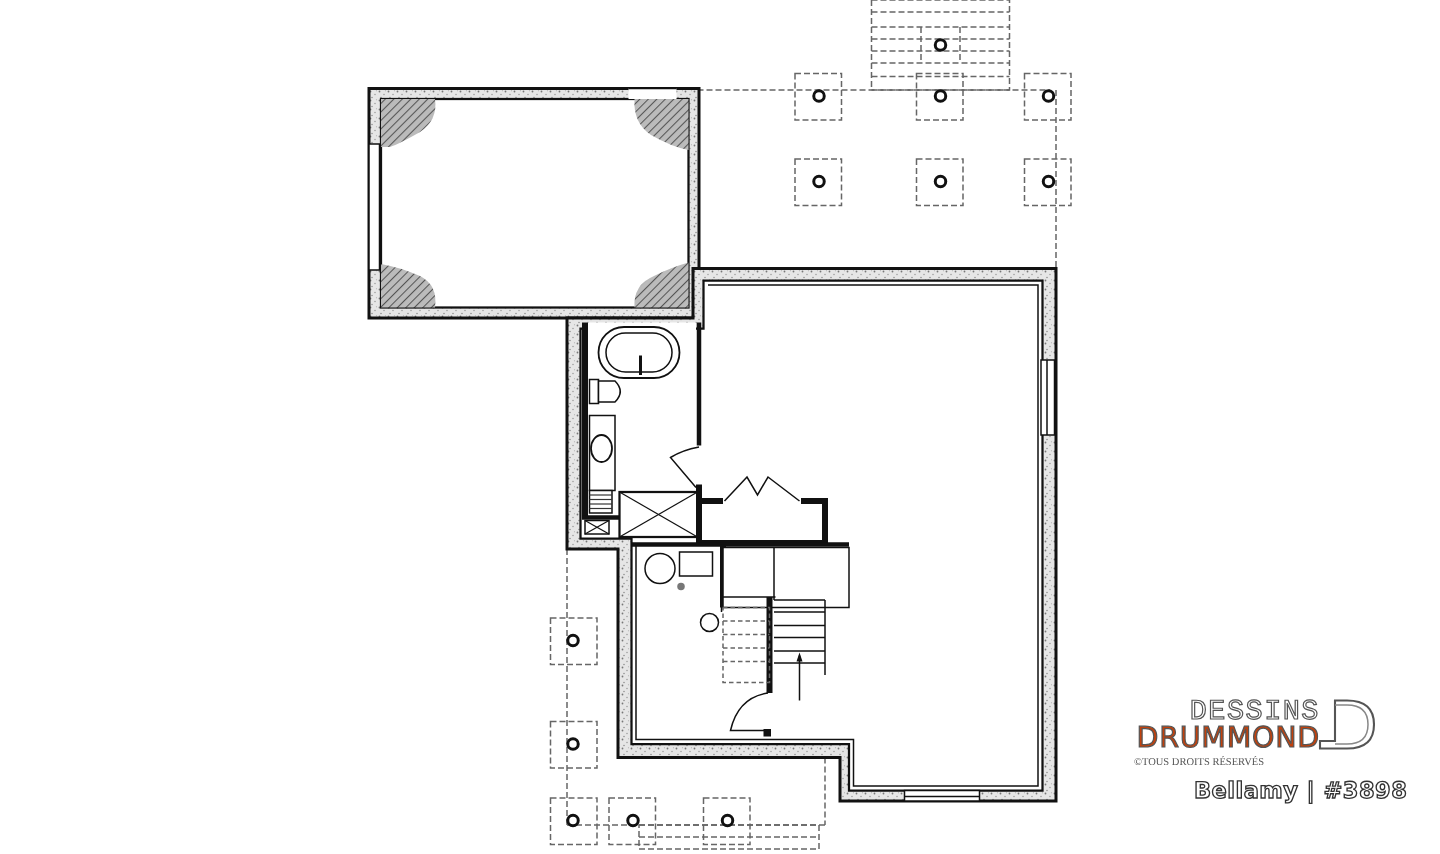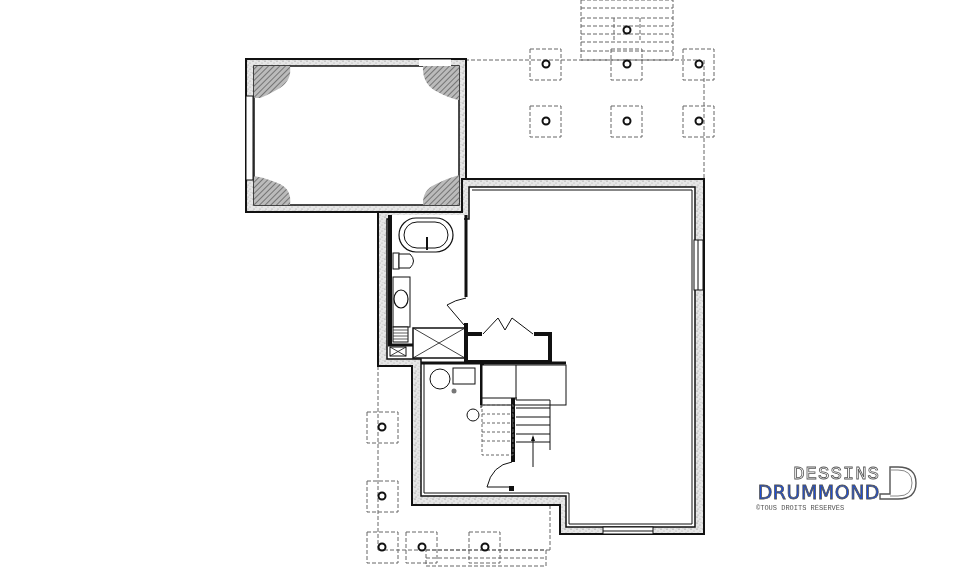--- a/index.html
+++ b/index.html
@@ -1,23 +1,23 @@
 <!DOCTYPE html>
 <html><head>
   <meta charset="utf-8">
   <style>
     html, body { margin: 0; padding: 0; background: #ffffff; }
     body { width: 960px; height: 569px; position: relative; overflow: hidden; font-family: "Liberation Sans", sans-serif; }
     #plan { position: absolute; left: 0; top: 0; width: 960px; height: 569px; }
     .logo { position: absolute; left: 752px; top: 462px; width: 180px; height: 80px; }
     .logo-line1 { position: absolute; right: 52px; top: 2px; font-size: 19px; letter-spacing: 1px; color: #ffffff;
       -webkit-text-stroke: 0.8px #555555; font-family: Liberation Mono, monospace; font-weight: normal; line-height: 20px; }
-    .logo-line2 { position: absolute; right: 52px; top: 20px; font-size: 19px; letter-spacing: 0.5px; color: #1d4ed8;
+    .logo-line2 { position: absolute; right: 52px; top: 20px; font-size: 19px; letter-spacing: 0.5px; color: #c2410c;
       -webkit-text-stroke: 0.8px #555555; font-family: "DejaVu Sans", sans-serif; line-height: 20px; }
-    .logo-copy { position: absolute; left: 4px; top: 42px; font-size: 7px; color: #555555; font-family: Liberation Mono, monospace; white-space: nowrap; }
+    .logo-copy { position: absolute; left: 4px; top: 42px; font-size: 7px; color: #555555; font-family: Liberation Serif, serif; white-space: nowrap; }
     .logo-mark { position: absolute; left: 124px; top: 2px; width: 44px; height: 38px; }
     .plan-name { position: absolute; left: 44px; top: 56px; font-size: 15px; font-weight: bold; color: #ffffff;
       -webkit-text-stroke: 0.9px #333333; white-space: nowrap; font-family: "DejaVu Sans", sans-serif; letter-spacing: 0.3px; }
   </style>
 </head>
 <body>
 
 <svg id="plan" viewBox="0 0 960 569" xmlns="http://www.w3.org/2000/svg">
   <defs>
     <pattern id="concrete" width="6" height="6" patternUnits="userSpaceOnUse">
@@ -195,13 +195,14 @@
 </svg>
 
 <div class="logo">
   <div class="logo-line1">DESSINS</div>
   <div class="logo-line2">DRUMMOND</div>
   <svg class="logo-mark" viewBox="0 0 44 38">
     <path d="M14,6 L14,30 L4,30 L4,35 L22,35 Q40,35 40,19 Q40,3 22,3 L14,3 Z" fill="#fff" stroke="#555" stroke-width="1.4"></path>
     <path d="M14,6 L22,6 Q36,6 36,19 Q36,32 22,32 L14,32" fill="none" stroke="#888" stroke-width="1"></path>
   </svg>
   <div class="logo-copy">©TOUS DROITS RÉSERVÉS</div>
+  <div class="plan-name">Bellamy | #3898</div>
 </div>
 
 </body></html>

